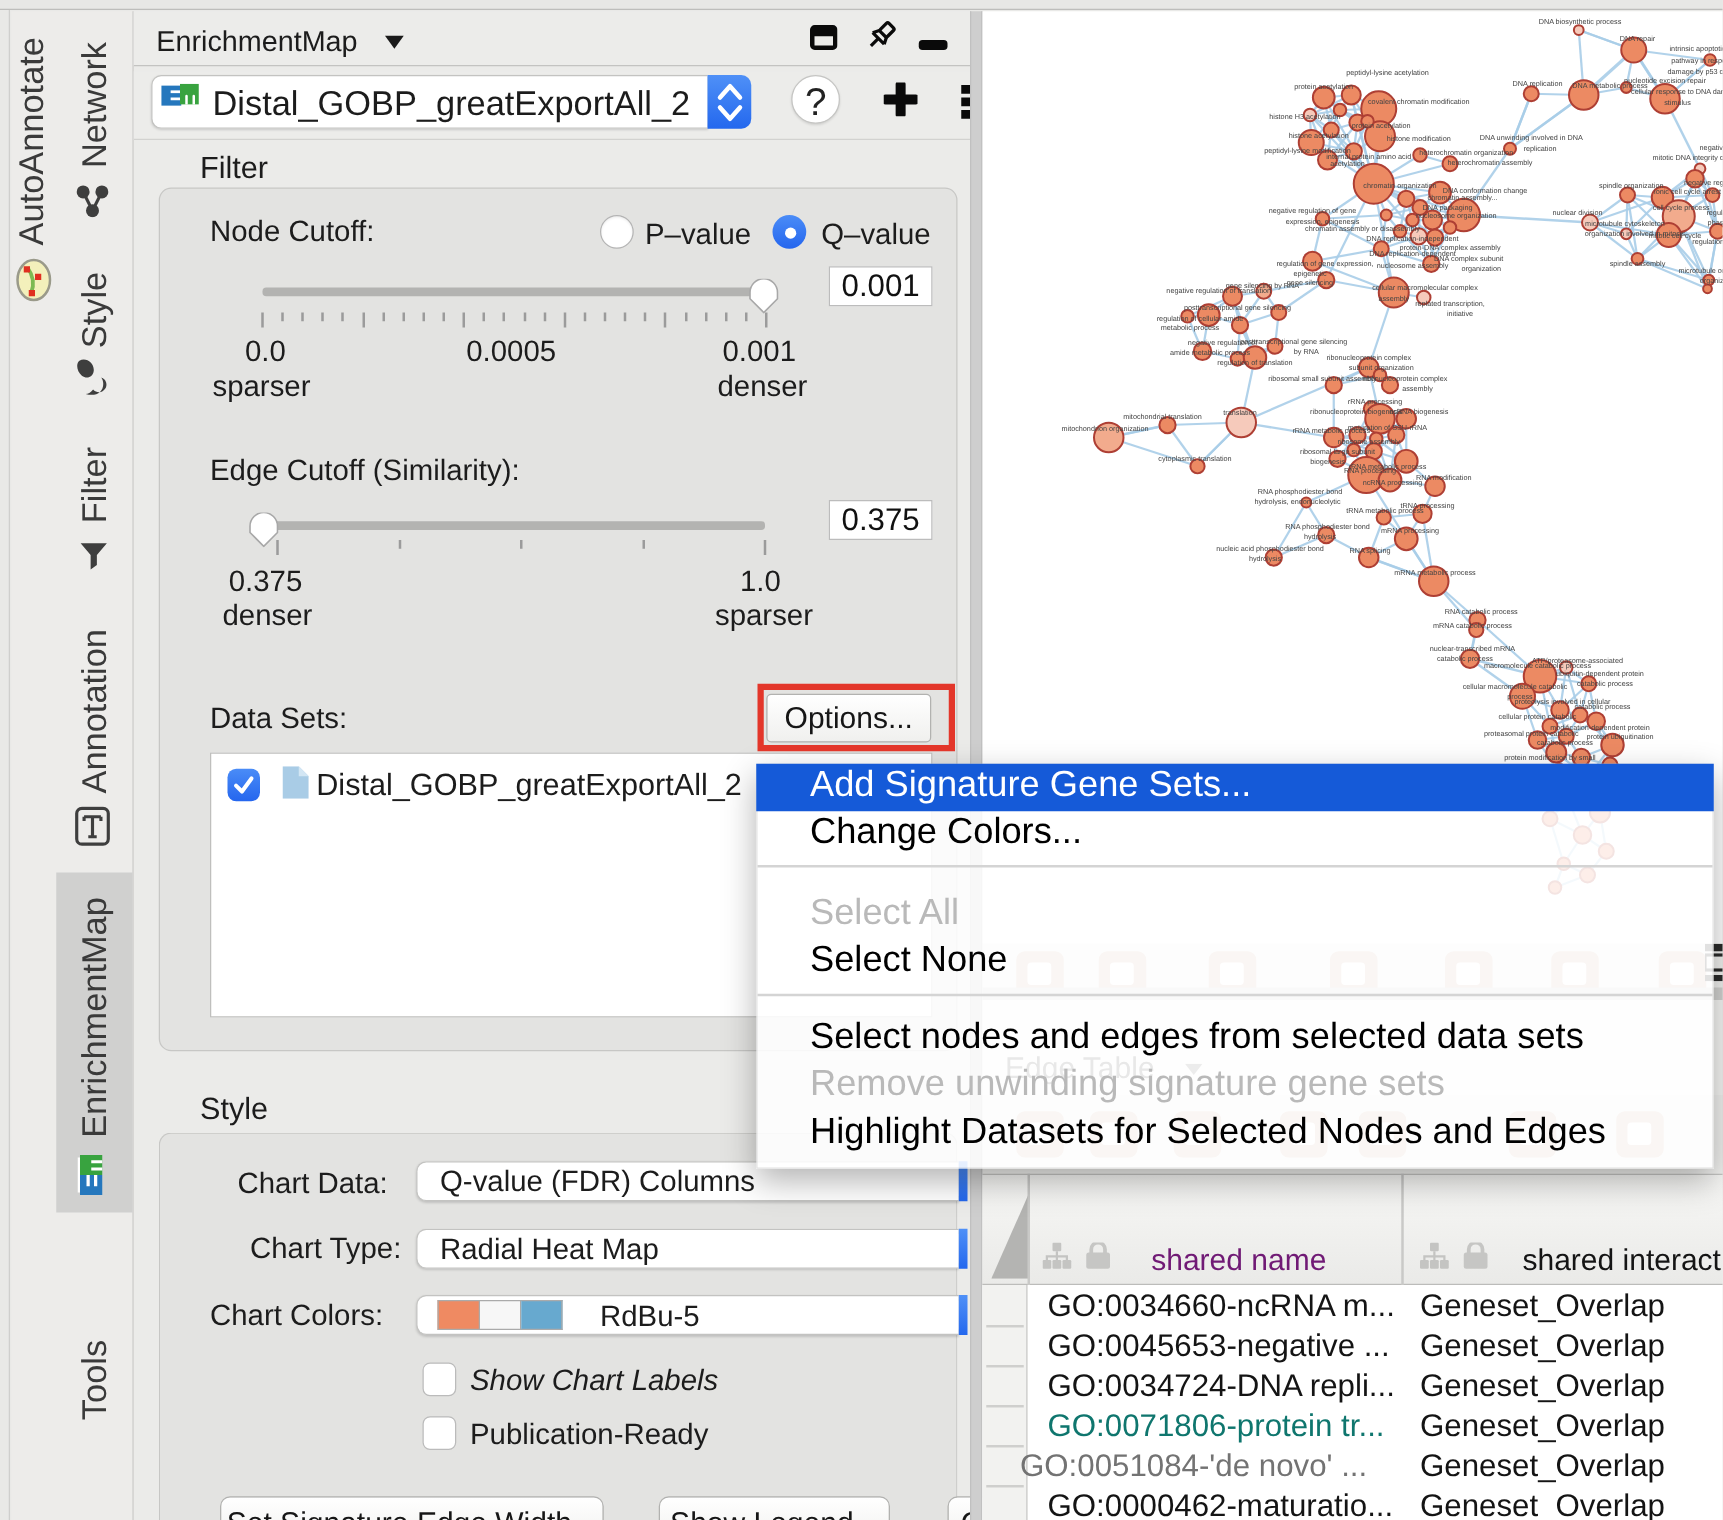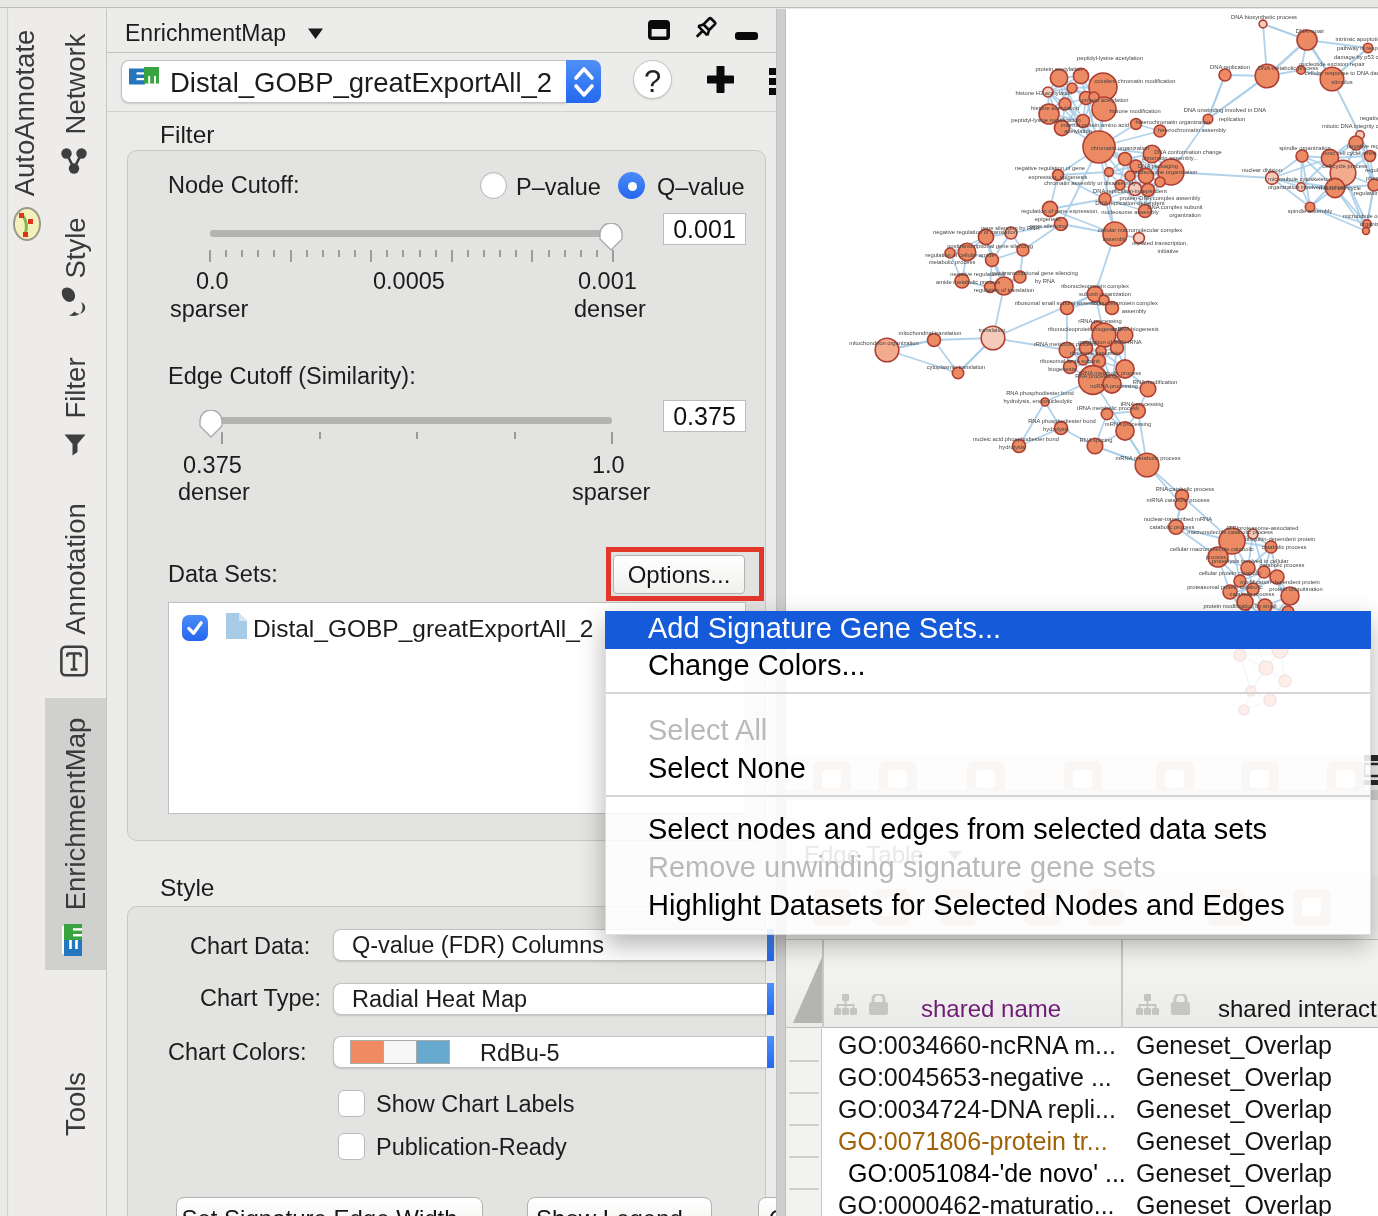--- a/index.html
+++ b/index.html
@@ -185,21 +185,21 @@
 <div class="combo" style="left:333px;top:983px;width:434px;height:32px;"></div>
 <div class="combocap" style="left:767px;top:983px;width:7px;height:32px;"></div>
 <div class="lbl" style="left:352px;top:986px;">Radial Heat Map</div>
 <div class="combo" style="left:333px;top:1036px;width:434px;height:32px;"></div>
 <div class="combocap" style="left:767px;top:1036px;width:7px;height:32px;"></div>
 <div class="abs" style="left:350px;top:1040px;width:34px;height:24px;background:#ef8a62;border:1px solid #aaa;"></div>
 <div class="abs" style="left:384px;top:1040px;width:33px;height:24px;background:#f7f7f7;border:1px solid #aaa;border-left:none;"></div>
 <div class="abs" style="left:417px;top:1040px;width:33px;height:24px;background:#67a9cf;border:1px solid #aaa;border-left:none;"></div>
 <div class="lbl" style="left:480px;top:1040px;">RdBu-5</div>
 <div class="abs" style="left:338px;top:1090px;width:27px;height:27px;border-radius:6px;background:#fff;border:1.5px solid #bbb;"></div>
-<div class="lbl" style="left:376px;top:1091px;">Show Chart Labels</div>
+<div class="lbl" style="left:376px;top:1091px;font-style:italic;">Show Chart Labels</div>
 <div class="abs" style="left:338px;top:1133px;width:27px;height:27px;border-radius:6px;background:#fff;border:1.5px solid #bbb;"></div>
 <div class="lbl" style="left:376px;top:1134px;">Publication-Ready</div>
 <div class="btn" style="left:176px;top:1197px;width:307px;height:40px;font-size:24px;line-height:42px;border-radius:8px;">Set Signature Edge Width...</div>
 <div class="btn" style="left:527px;top:1197px;width:185px;height:40px;font-size:24px;line-height:42px;border-radius:8px;">Show Legend...</div>
 <div class="btn" style="left:758px;top:1197px;width:40px;height:40px;font-size:24px;line-height:42px;border-radius:8px;">G</div>
 <div class="abs" style="left:776px;top:9px;width:10px;height:1207px;background:#cecece;border-left:1px solid #c0c0c0;border-right:1px solid #bdbdbd;"></div>
 <div class="abs" style="left:786px;top:9px;width:592px;height:746px;background:#fff;"></div>
 <svg class="abs" style="left:786px;top:8px;" width="592" height="747" viewBox="786 8 592 747">
     <g stroke="#a9cde8" stroke-opacity="0.9" stroke-width="1.8">
       <line x1="1059" y1="78" x2="1072" y2="88"></line>
@@ -865,24 +865,24 @@
 <div class="abs" style="left:786px;top:1028px;width:592px;height:188px;background:#fff;"></div>
 <div class="abs" style="left:786px;top:1028px;width:36px;height:188px;background:#f2f2f0;border-right:1.5px solid #c9c9c7;"></div>
 <div class="lbl" style="left:838px;top:1031px;font-size:25px;color:#141414;">GO:0034660-ncRNA m...</div>
 <div class="lbl" style="left:1136px;top:1031px;font-size:25px;color:#141414;">Geneset_Overlap</div>
 <div class="lbl" style="left:838px;top:1063px;font-size:25px;color:#141414;">GO:0045653-negative ...</div>
 <div class="lbl" style="left:1136px;top:1063px;font-size:25px;color:#141414;">Geneset_Overlap</div>
 <div class="abs" style="left:789px;top:1060px;width:30px;height:1.5px;background:#cfcfcd;"></div>
 <div class="lbl" style="left:838px;top:1095px;font-size:25px;color:#141414;">GO:0034724-DNA repli...</div>
 <div class="lbl" style="left:1136px;top:1095px;font-size:25px;color:#141414;">Geneset_Overlap</div>
 <div class="abs" style="left:789px;top:1092px;width:30px;height:1.5px;background:#cfcfcd;"></div>
-<div class="lbl" style="left:838px;top:1127px;font-size:25px;color:#a16207;">GO:0071806-protein tr...</div>
+<div class="lbl" style="left:838px;top:1127px;font-size:25px;color:#0f766e;">GO:0071806-protein tr...</div>
 <div class="lbl" style="left:1136px;top:1127px;font-size:25px;color:#141414;">Geneset_Overlap</div>
 <div class="abs" style="left:789px;top:1124px;width:30px;height:1.5px;background:#cfcfcd;"></div>
-<div class="lbl" style="left:848px;top:1159px;font-size:25px;color:#000000;">GO:0051084-'de novo' ...</div>
+<div class="lbl" style="left:816px;top:1159px;font-size:25px;color:#737373;">GO:0051084-'de novo' ...</div>
 <div class="lbl" style="left:1136px;top:1159px;font-size:25px;color:#141414;">Geneset_Overlap</div>
 <div class="abs" style="left:789px;top:1156px;width:30px;height:1.5px;background:#cfcfcd;"></div>
 <div class="lbl" style="left:838px;top:1191px;font-size:25px;color:#141414;">GO:0000462-maturatio...</div>
 <div class="lbl" style="left:1136px;top:1191px;font-size:25px;color:#141414;">Geneset_Overlap</div>
 <div class="abs" style="left:789px;top:1188px;width:30px;height:1.5px;background:#cfcfcd;"></div>
 <div class="abs" style="left:605px;top:611px;width:766px;height:324px;background:rgba(255,255,255,0.86);box-shadow:0 10px 25px rgba(0,0,0,0.3);border:1px solid rgba(0,0,0,0.12);"></div>
 <div class="abs" style="left:605px;top:611px;width:766px;height:38px;background:#155ad8;"></div>
 <div class="mitem" style="top:614px;left:648px;color:#fff;">Add Signature Gene Sets...</div>
 <div class="mitem" style="top:651px;left:648px;color:#000;">Change Colors...</div>
 <div class="mitem" style="top:716px;left:648px;color:#b9b9b9;">Select All</div>

